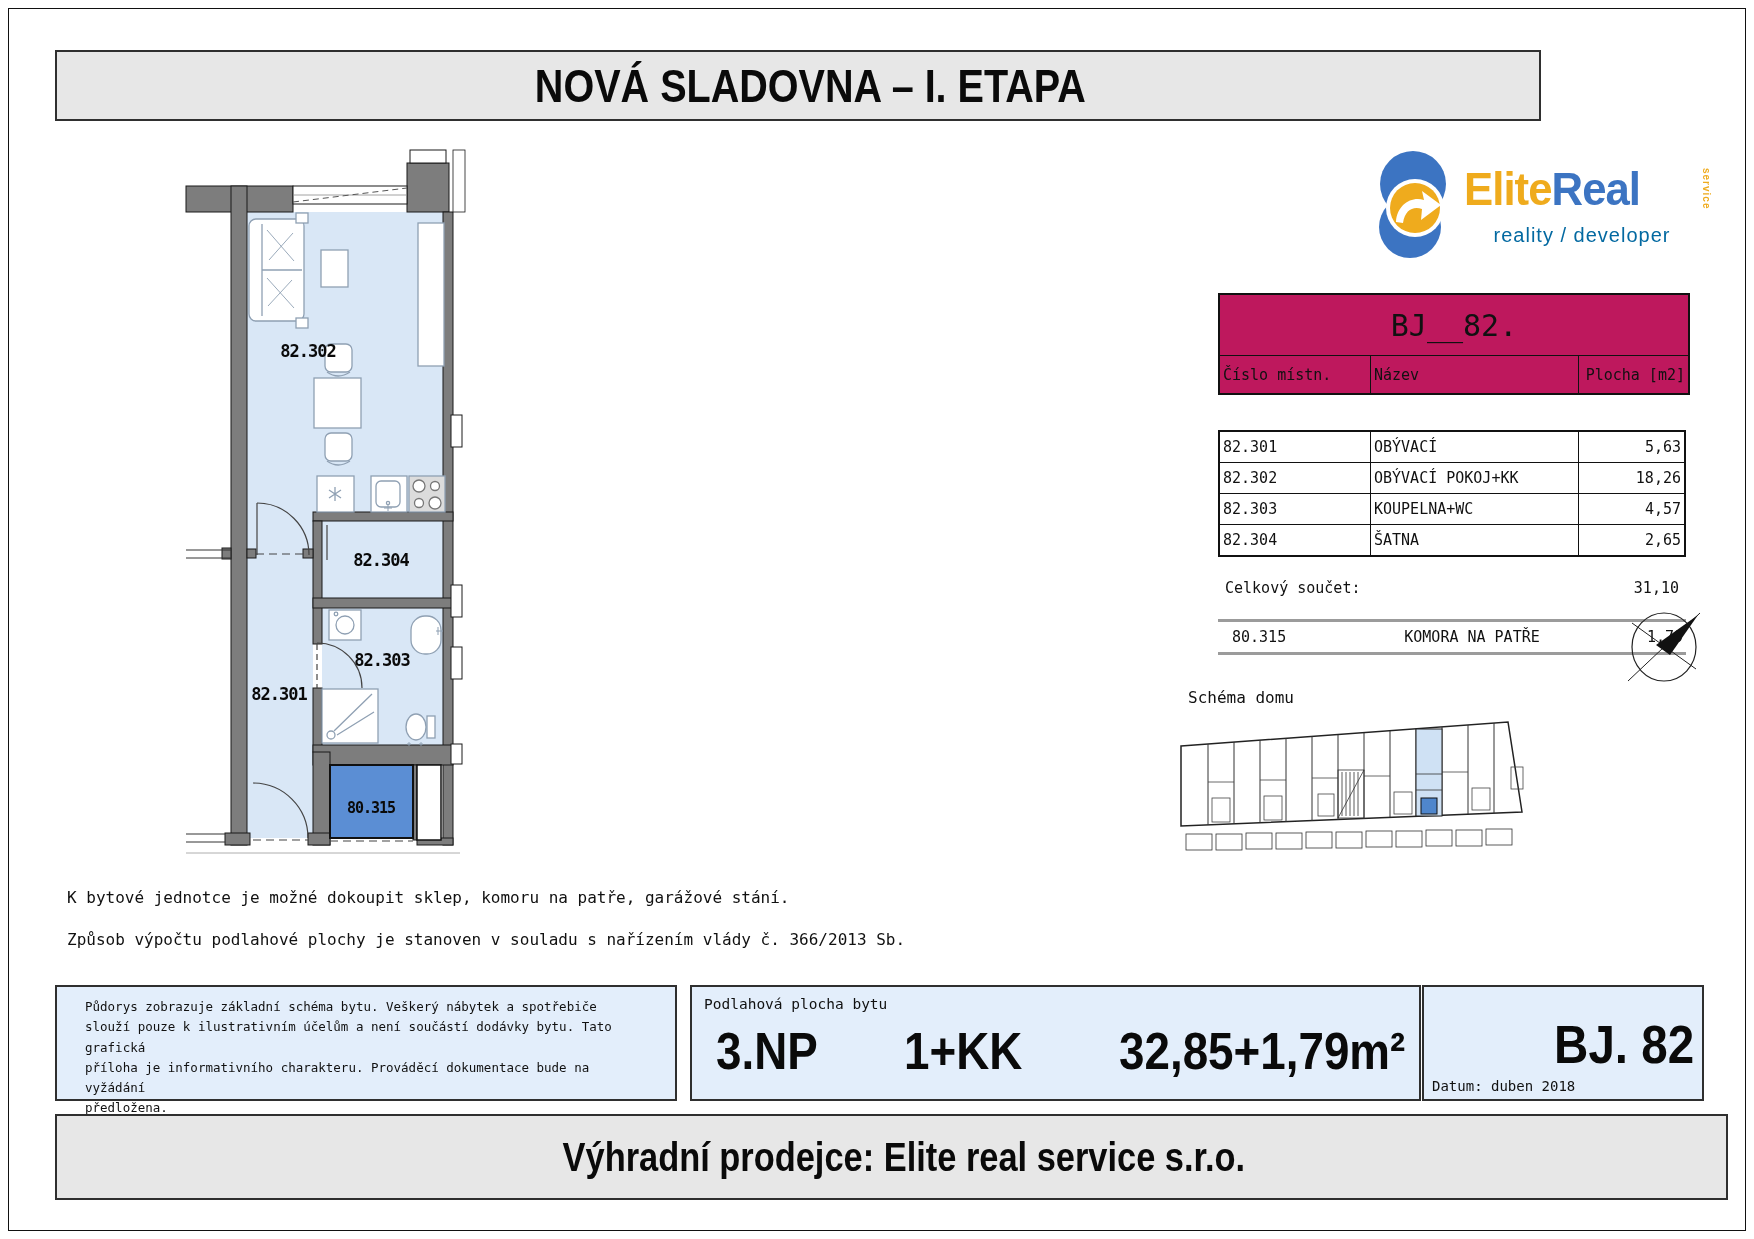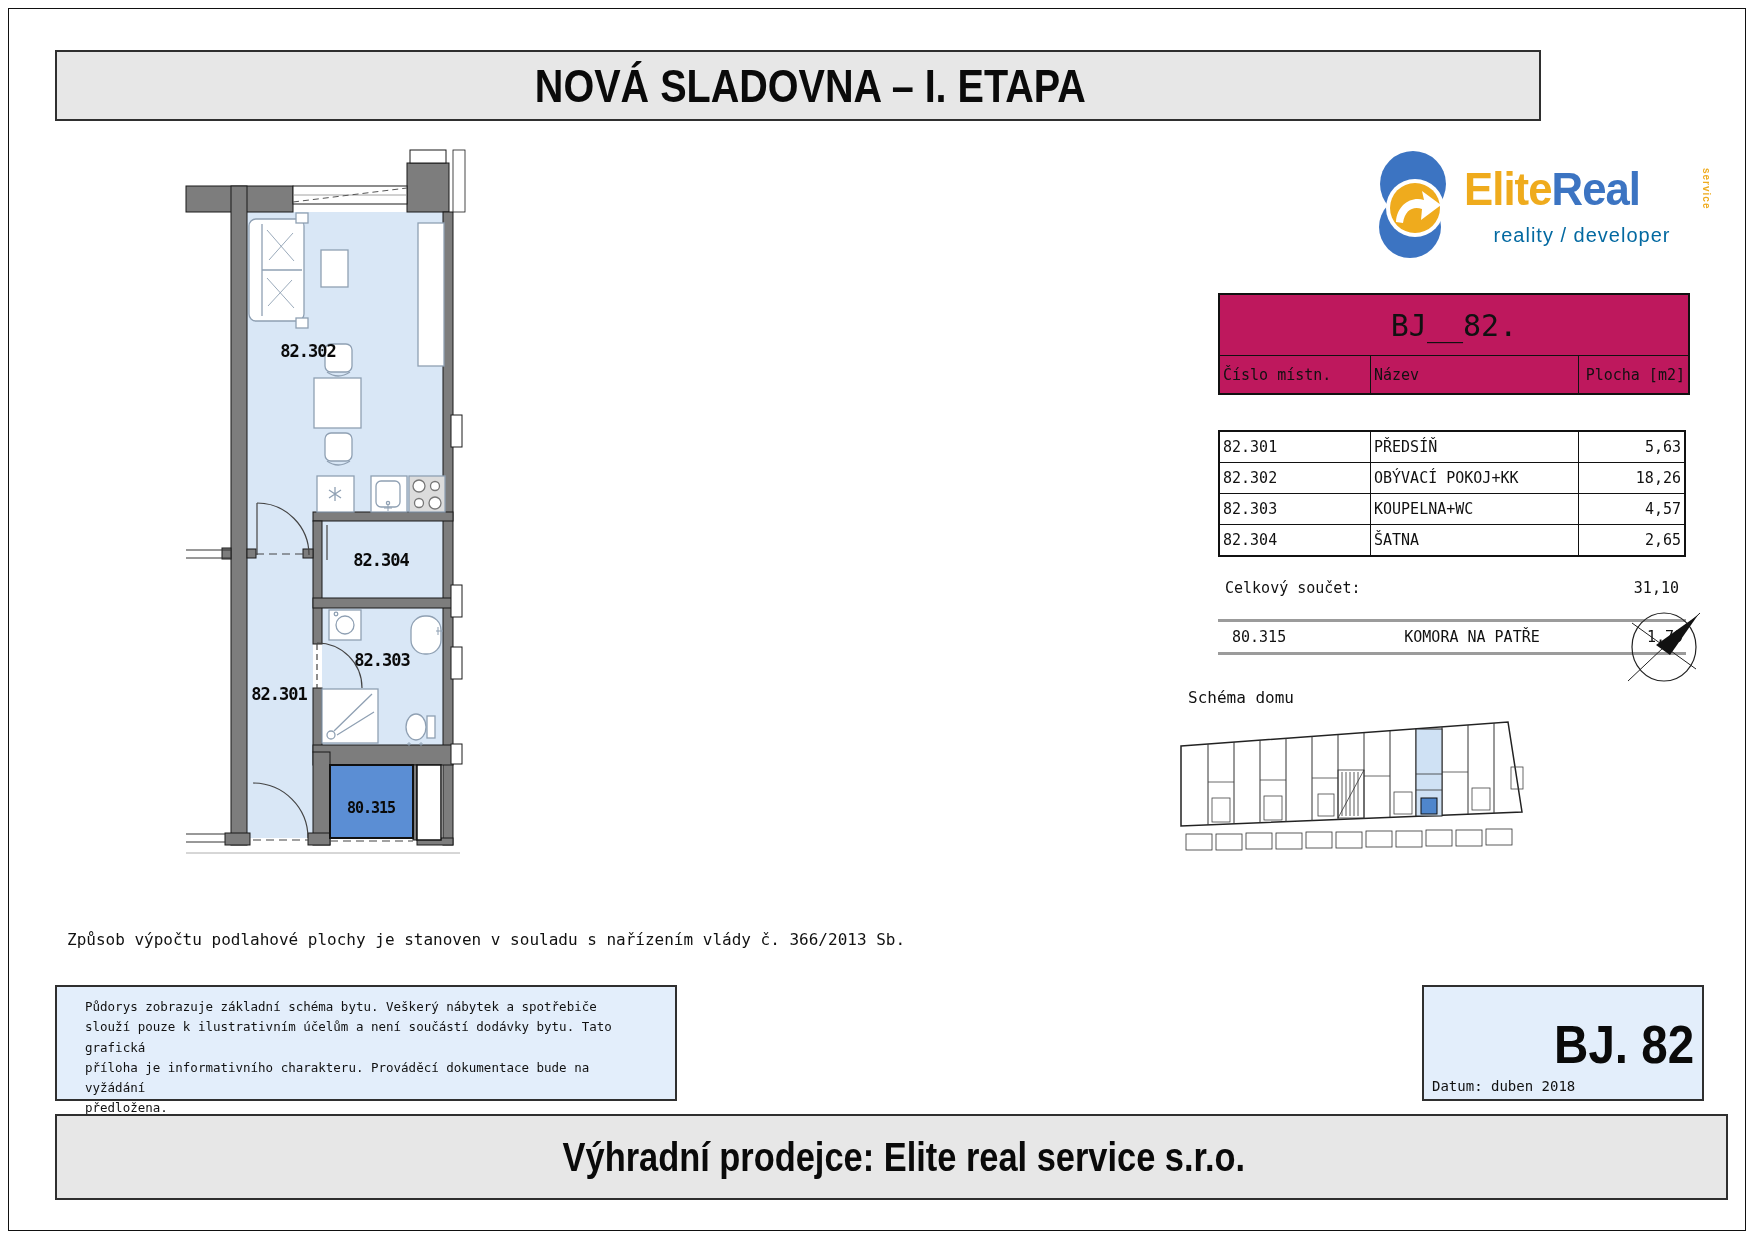--- a/index.html
+++ b/index.html
@@ -100,21 +100,21 @@
       <div>Číslo místn.</div>
       <div>Název</div>
       <div>Plocha [m2]</div>
     </div>
   </div>
 
   <div class="abs mono" id="tbl-body">
     <div id="tbl-rows">
       <div class="tbl-grid">
         <div>82.301</div>
-        <div>PŘEDSÍŇ</div>
+        <div>OBÝVACÍ</div>
         <div>5,63</div>
       </div>
       <div class="tbl-grid">
         <div>82.302</div>
         <div>OBÝVACÍ POKOJ+KK</div>
         <div>18,26</div>
       </div>
       <div class="tbl-grid">
         <div>82.303</div>
         <div>KOUPELNA+WC</div>
@@ -330,29 +330,36 @@
     </g>
   </svg>
 
   <svg class="abs" style="left:1626px;top:607px;" width="76" height="76" viewBox="0 0 76 76">
     <ellipse cx="38" cy="40" rx="32" ry="34" fill="none" stroke="#222" stroke-width="1.2"></ellipse>
     <line x1="2" y1="74" x2="74" y2="6" stroke="#222" stroke-width="1"></line>
     <line x1="6" y1="16" x2="70" y2="62" stroke="#222" stroke-width="1"></line>
     <polygon points="72,8 30,38 44,48" fill="#111"></polygon>
   </svg>
 
+  <div class="abs mono" id="note1">K bytové jednotce je možné dokoupit sklep, komoru na patře, garážové stání.</div>
   <div class="abs mono" id="note2">Způsob výpočtu podlahové plochy je stanoven v souladu s nařízením vlády č. 366/2013 Sb.</div>
 
   <div class="abs bluebox" id="box-disclaimer">
     <div class="txt mono">Půdorys zobrazuje základní schéma bytu. Veškerý nábytek a spotřebiče
 slouží pouze k ilustrativním účelům a není součástí dodávky bytu. Tato grafická
 příloha je informativního charakteru. Prováděcí dokumentace bude na vyžádání
 předložena.</div>
   </div>
 
+  <div class="abs bluebox" id="box-area">
+    <div class="mono" id="area-label">Podlahová plocha bytu</div>
+    <span class="bignum" style="left:24px;">3.NP</span>
+    <span class="bignum" style="left:212px;">1+KK</span>
+    <span class="bignum" style="right:14px;transform-origin:right center;">32,85+1,79m²</span>
+  </div>
 
   <div class="abs bluebox" id="box-unit">
     <span id="unit-number">BJ. 82</span>
     <div class="mono" id="date-line">
       <span>Datum:</span>
       <span>duben 2018</span>
     </div>
   </div>
 
   <div class="abs graybox" id="footer-box">

